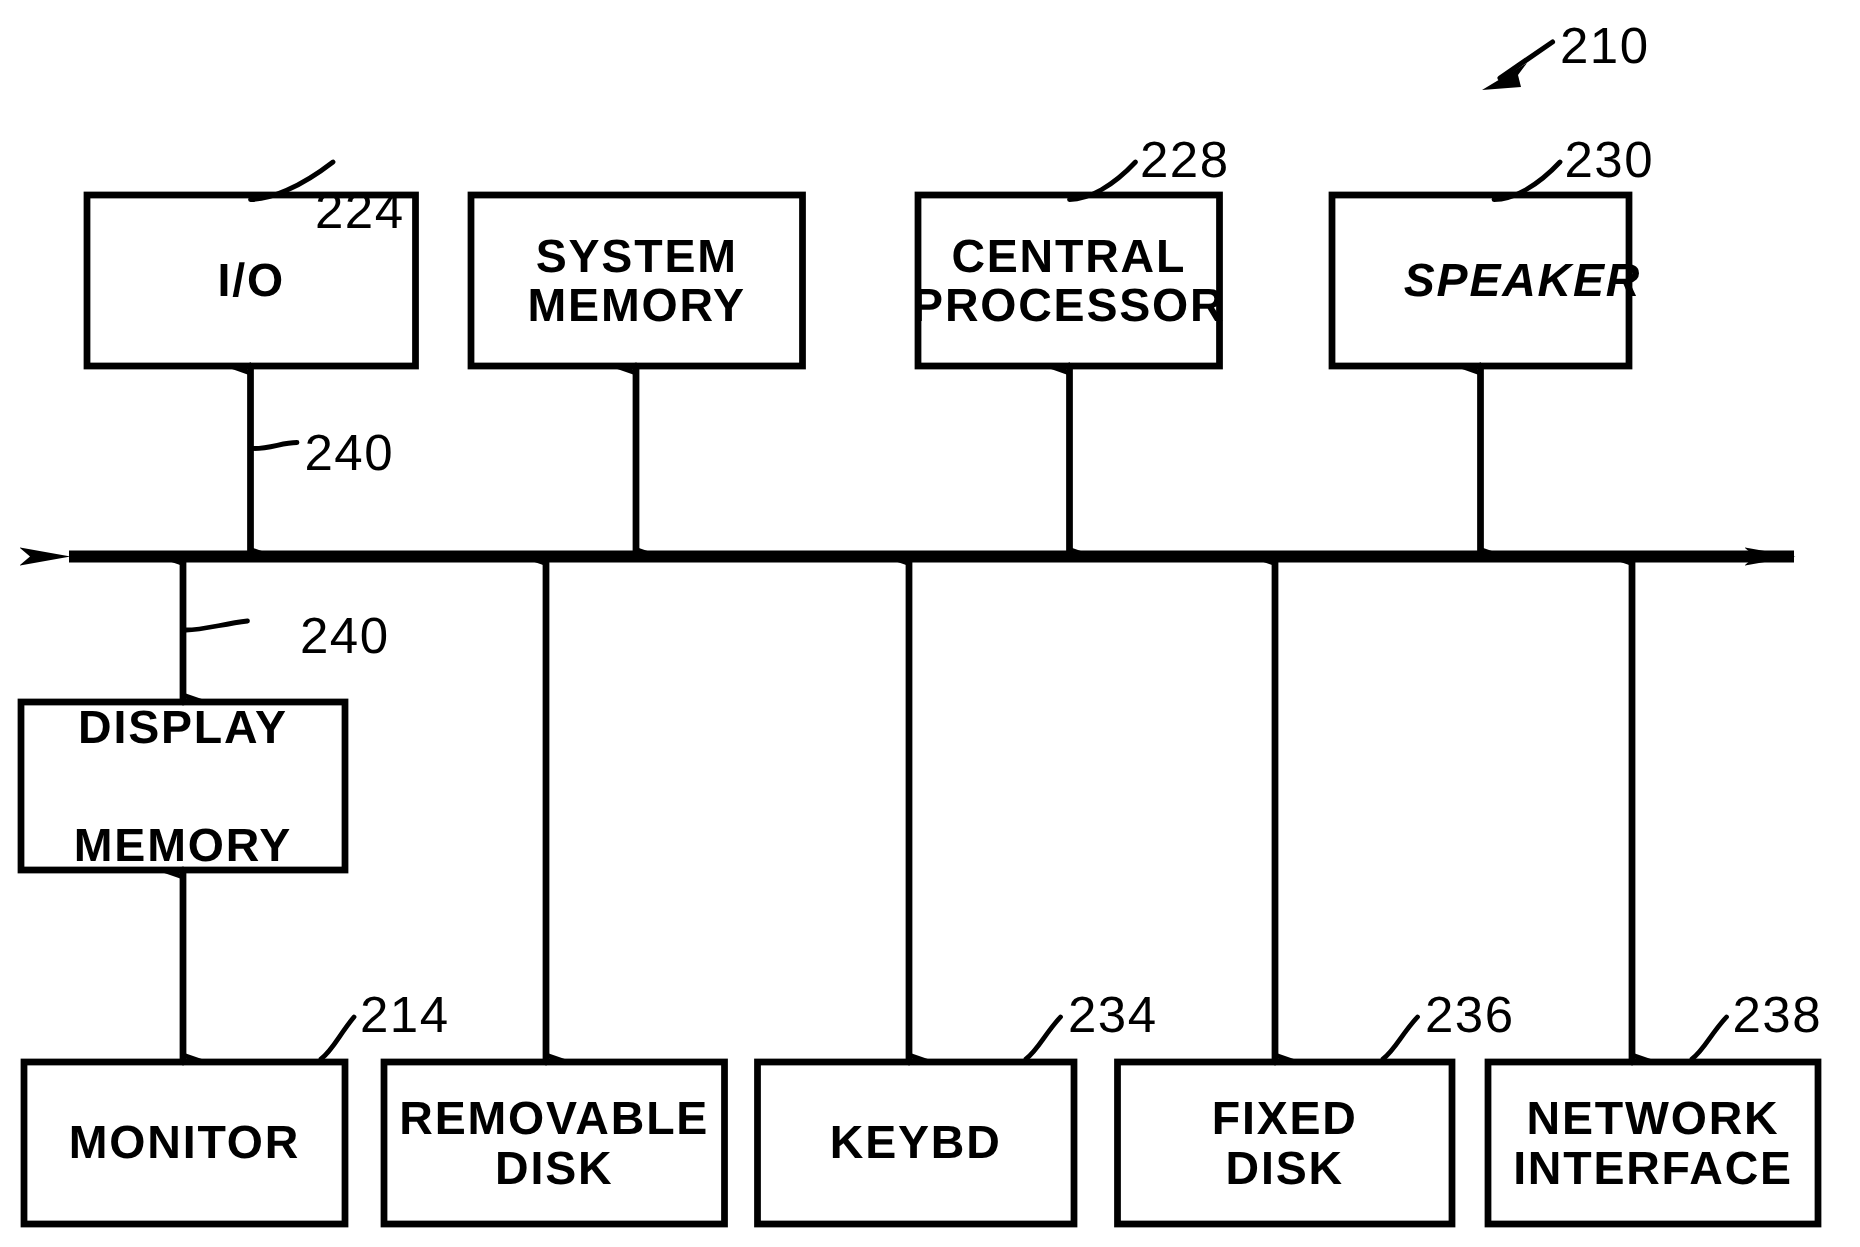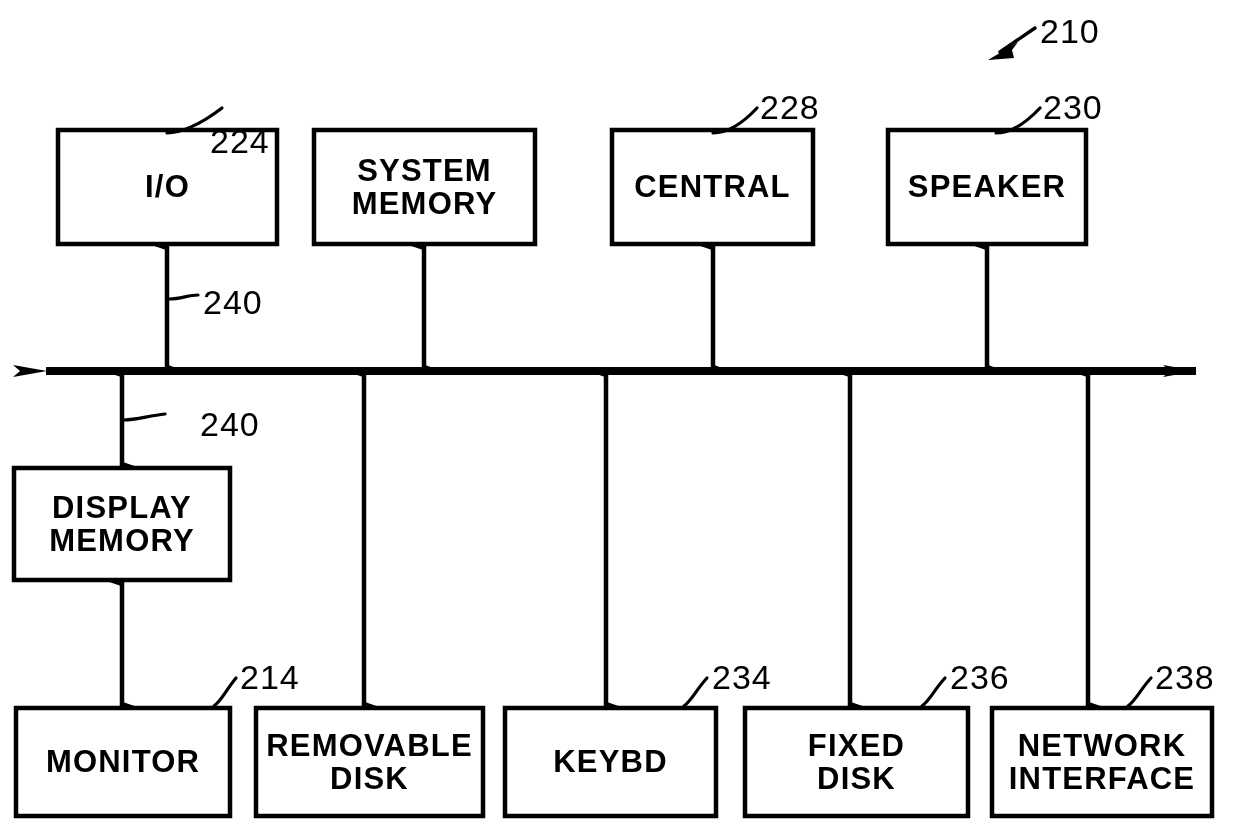--- a/index.html
+++ b/index.html
@@ -129,25 +129,26 @@
   <div id="labels-layer">
       <div class="box-label" style="left: 58px; top: 130px; width: 219px; height: 114px;">
         <span>I/O</span>
       </div>
       <div class="box-label" style="left: 314px; top: 130px; width: 221px; height: 114px;">
         <span>SYSTEM</span>
         <span>MEMORY</span>
       </div>
       <div class="box-label" style="left: 612px; top: 130px; width: 201px; height: 114px;">
         <span>CENTRAL</span>
+        <span>PROCESSOR</span>
       </div>
-      <div class="box-label" style="left: 888px; top: 130px; width: 198px; height: 114px;">
+      <div class="box-label" style="left: 916px; top: 130px; width: 198px; height: 114px; font-style: italic;">
         <span>SPEAKER</span>
       </div>
-      <div class="box-label" style="left: 14px; top: 468px; width: 216px; height: 112px;">
+      <div class="box-label" style="left: 14px; top: 468px; width: 216px; height: 112px; justify-content: space-between;">
         <span>DISPLAY</span>
         <span>MEMORY</span>
       </div>
       <div class="box-label" style="left: 16px; top: 708px; width: 214px; height: 108px;">
         <span>MONITOR</span>
       </div>
       <div class="box-label" style="left: 256px; top: 708px; width: 227px; height: 108px;">
         <span>REMOVABLE</span>
         <span>DISK</span>
       </div>

